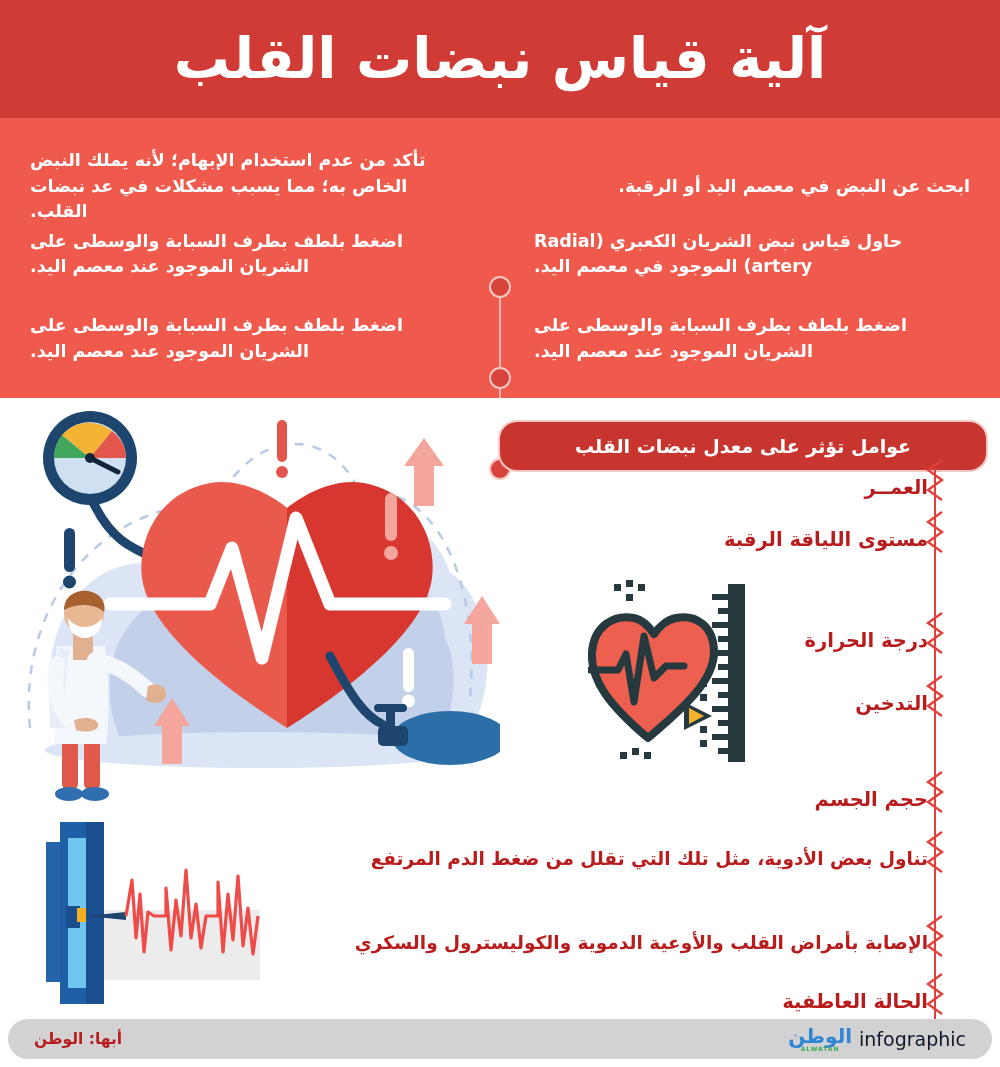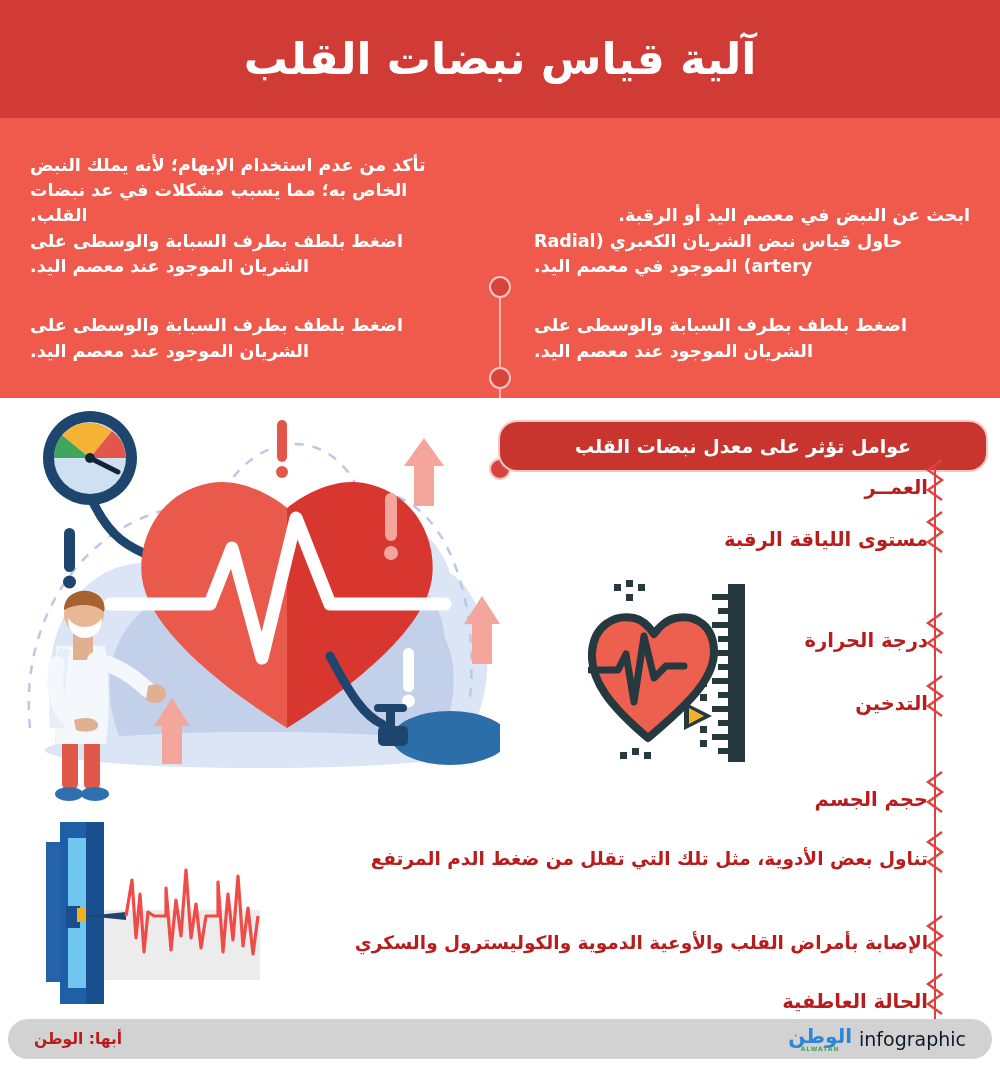--- a/index.html
+++ b/index.html
@@ -12,21 +12,21 @@
   }
   .page { position: relative; width: 1000px; height: 1067px; background: #ffffff; }
 
   
   .titlebar {
     position: absolute; left: 0; top: 0; width: 1000px; height: 118px;
     background: #d13b35;
     display: flex; align-items: center; justify-content: center;
   }
   .titlebar h1 {
-    color: #ffffff; font-size: 44px; font-weight: bold;
+    color: #ffffff; font-size: 56px; font-weight: bold;
     letter-spacing: 0px; line-height: 1.1; direction: rtl;
   }
 
   
   .stepsband {
     position: absolute; left: 0; top: 118px; width: 1000px; height: 280px;
     background: #ef5a4c;
   }
   .steps-col {
     position: absolute; top: 0; height: 280px;
@@ -34,21 +34,21 @@
   }
   .steps-col.right { right: 0; width: 500px; padding: 26px 30px 0 34px; }
   .steps-col.left  { left: 0;  width: 500px; padding: 26px 34px 0 30px; }
 
   .step-text {
     color: #ffffff; font-size: 17.5px; font-weight: bold;
     line-height: 1.45; text-align: left; direction: rtl;
   }
   .steps-col.right .step-text { text-align: left; }
   .steps-col.left  .step-text { text-align: left; }
-  .step-slot { height: 93px; display: flex; align-items: flex-end; }
+  .step-slot { height: 93px; display: flex; align-items: center; }
   .step-slot.mid { align-items: flex-start; }
 
   
   .timeline {
     position: absolute; left: 500px; top: 118px; width: 0; height: 280px;
   }
   .tl-line {
     position: absolute; left: -1px; top: 50px; width: 2px; height: 182px;
     background: rgba(255,255,255,0.55);
   }

